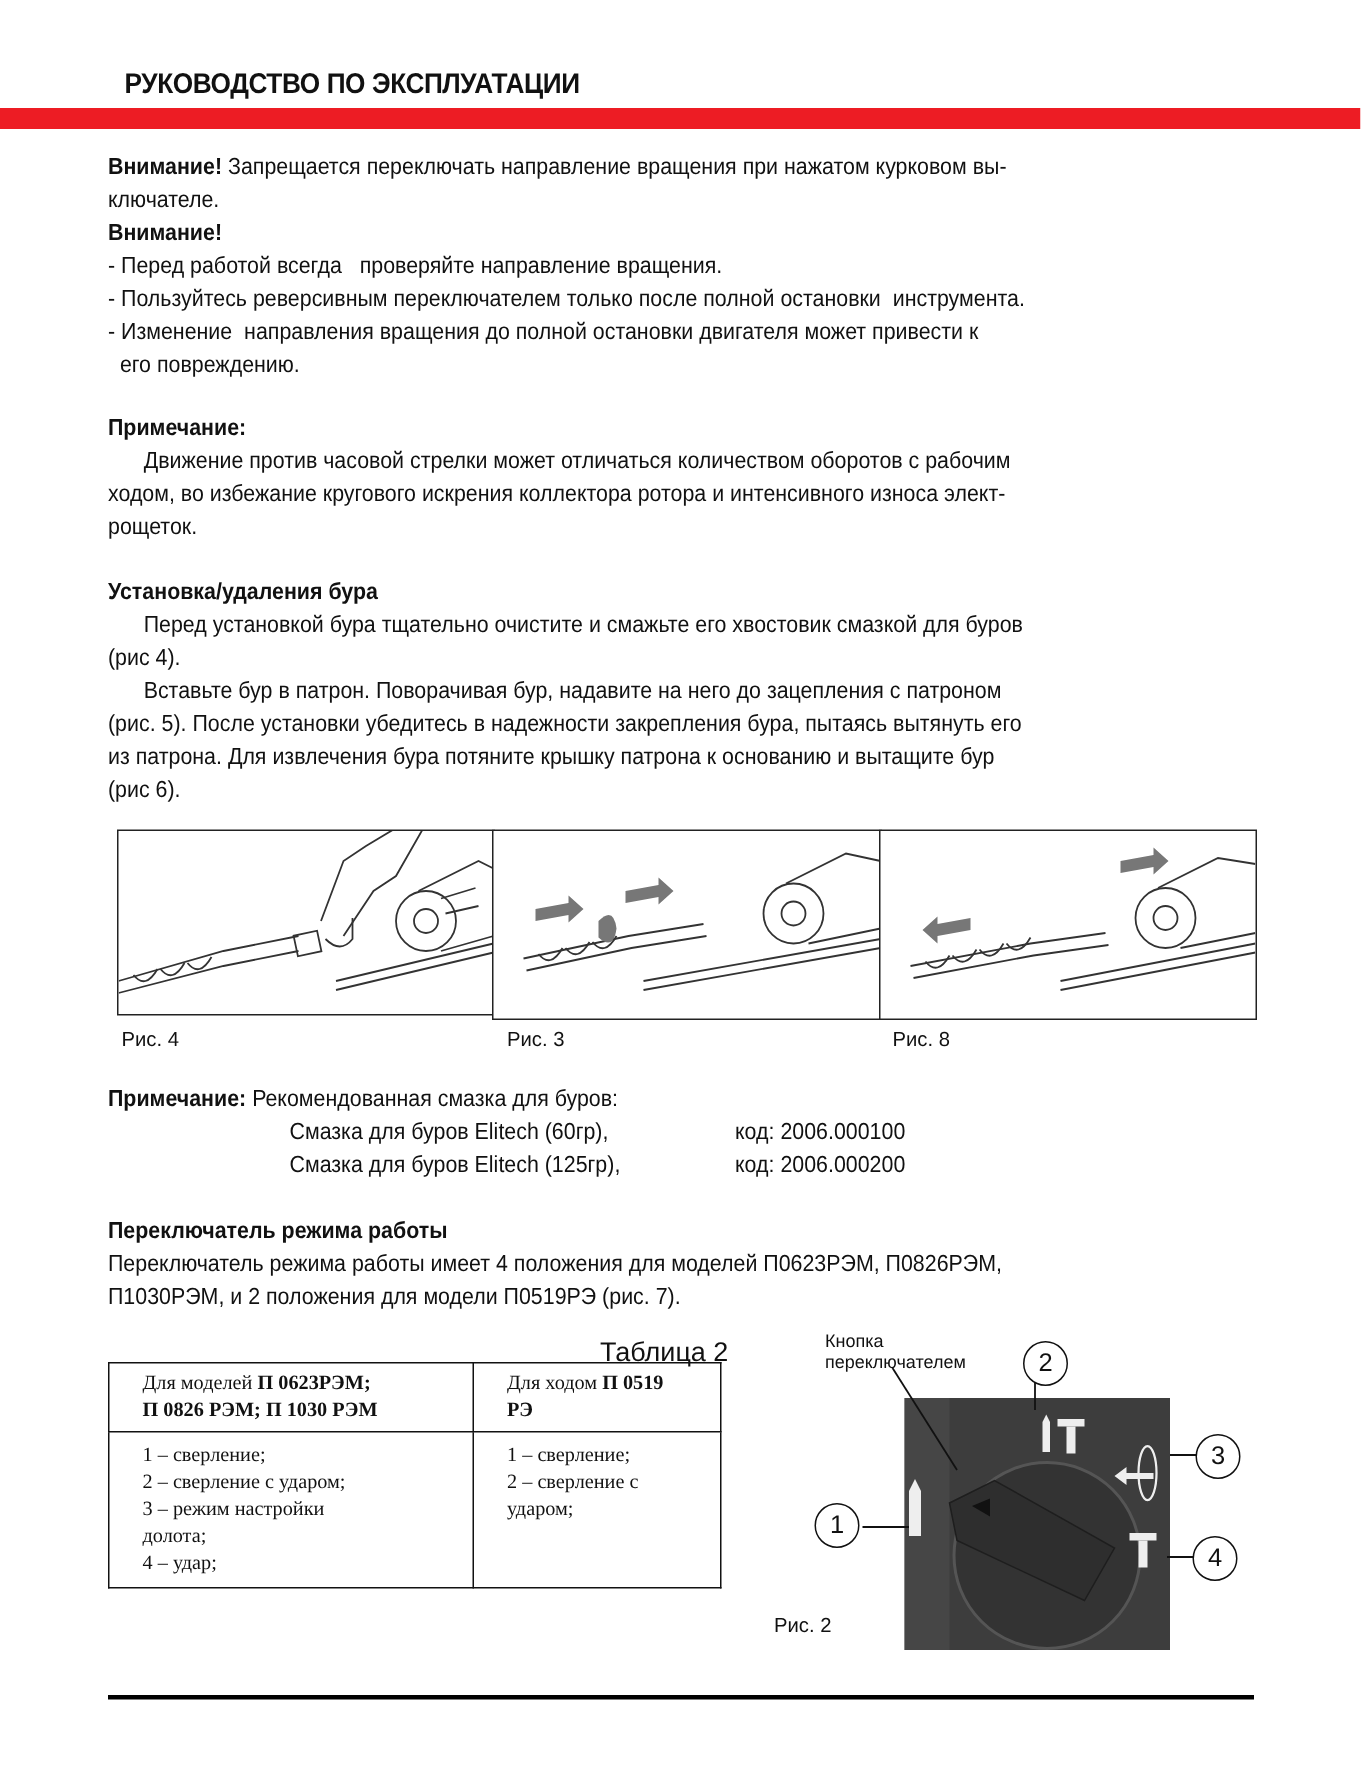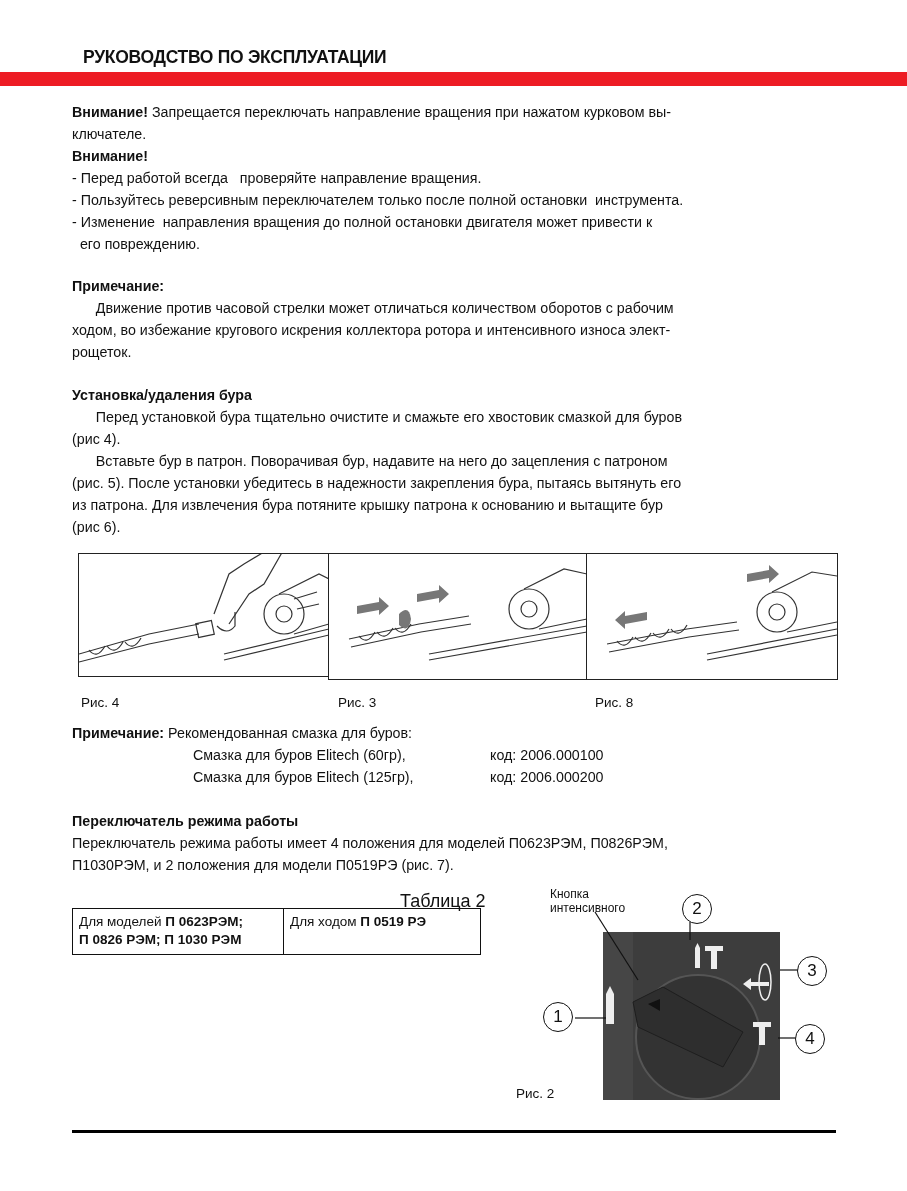--- a/index.html
+++ b/index.html
@@ -4,23 +4,23 @@
 <style>
   html,body{margin:0;padding:0;background:#fff;}
   body{width:907px;height:1191px;position:relative;overflow:hidden;
        font-family:"Liberation Sans",sans-serif;color:#111;}
   .abs{position:absolute;}
   .hdr-title{left:83px;top:46px;font-size:19px;font-weight:bold;letter-spacing:-0.3px;transform:scaleX(0.92);transform-origin:left top;}
   .red-bar{left:0;top:72px;width:907px;height:14px;background:#ed1c24;}
   .txt{font-size:15.5px;line-height:22px;transform:scaleX(0.92);transform-origin:left top;white-space:nowrap;}
   .b{font-weight:bold;}
   .fig{border:1.5px solid #222;background:#fff;overflow:hidden;}
-  .cap{font-size:13.5px;margin-top:10px;}
+  .cap{font-size:13.5px;}
   table.t2{border-collapse:collapse;font-size:13.5px;}
-  table.t2 td{border:1.5px solid #111;vertical-align:top;padding:4px 6px;line-height:18px;}
+  table.t2 td{border:1.5px solid #111;vertical-align:top;padding:4px 22px;line-height:18px;font-family:Liberation Serif, serif;}
   .footer-line{left:72px;top:1130px;width:764px;height:3px;background:#000;}
   .dial{left:603px;top:932px;width:177px;height:168px;background:#3a3a3a;overflow:hidden;}
   .circle{width:28px;height:28px;border:1.5px solid #111;border-radius:50%;background:#fff;
           font-size:17px;text-align:center;line-height:28px;}
 </style>
 </head>
 <body>
 
 <div class="abs hdr-title">РУКОВОДСТВО ПО ЭКСПЛУАТАЦИИ</div>
 <div class="abs red-bar"></div>
@@ -126,27 +126,40 @@
     <tbody>
         <tr style="height:46px;">
       <td style="width:198px;">
         <span>Для моделей </span><b>П 0623РЭМ;</b><br>
         <b>П 0826 РЭМ; П 1030 РЭМ</b>
       </td>
       <td>
         <span>Для ходом </span><b>П 0519 РЭ</b>
       </td>
     </tr>
+    <tr style="height:104px;">
+      <td style="padding-top:6px;">
+        <div>1 – сверление;</div>
+        <div>2 – сверление с ударом;</div>
+        <div>3 – режим настройки</div>
+        <div>долота;</div>
+        <div>4 – удар;</div>
+      </td>
+      <td style="padding-top:6px;">
+        <div>1 – сверление;</div>
+        <div>2 – сверление с ударом;</div>
+      </td>
+    </tr>
   </tbody>
     </table>
 </div>
 
 <div class="abs" style="left:550px;top:887px;font-size:12px;line-height:14px;">
   <div>Кнопка</div>
-  <div>интенсивного</div>
+  <div>переключателем</div>
 </div>
 <div class="abs dial">
   <svg width="177" height="168" viewBox="0 0 177 168">
     <rect width="177" height="168" fill="#3d3d3d"></rect>
     <rect x="0" y="0" width="30" height="168" fill="#464646"></rect>
     <circle cx="95" cy="105" r="62" fill="#333" stroke="#555" stroke-width="2"></circle>
     <path d="M30 70 L60 55 L140 100 L120 135 L35 95 Z" fill="#2e2e2e" stroke="#1e1e1e"></path>
     <path d="M45 72 l12 -5 l0 12 z" fill="#111"></path>
     <g fill="#eee">
       <rect x="3" y="62" width="8" height="30"></rect>

